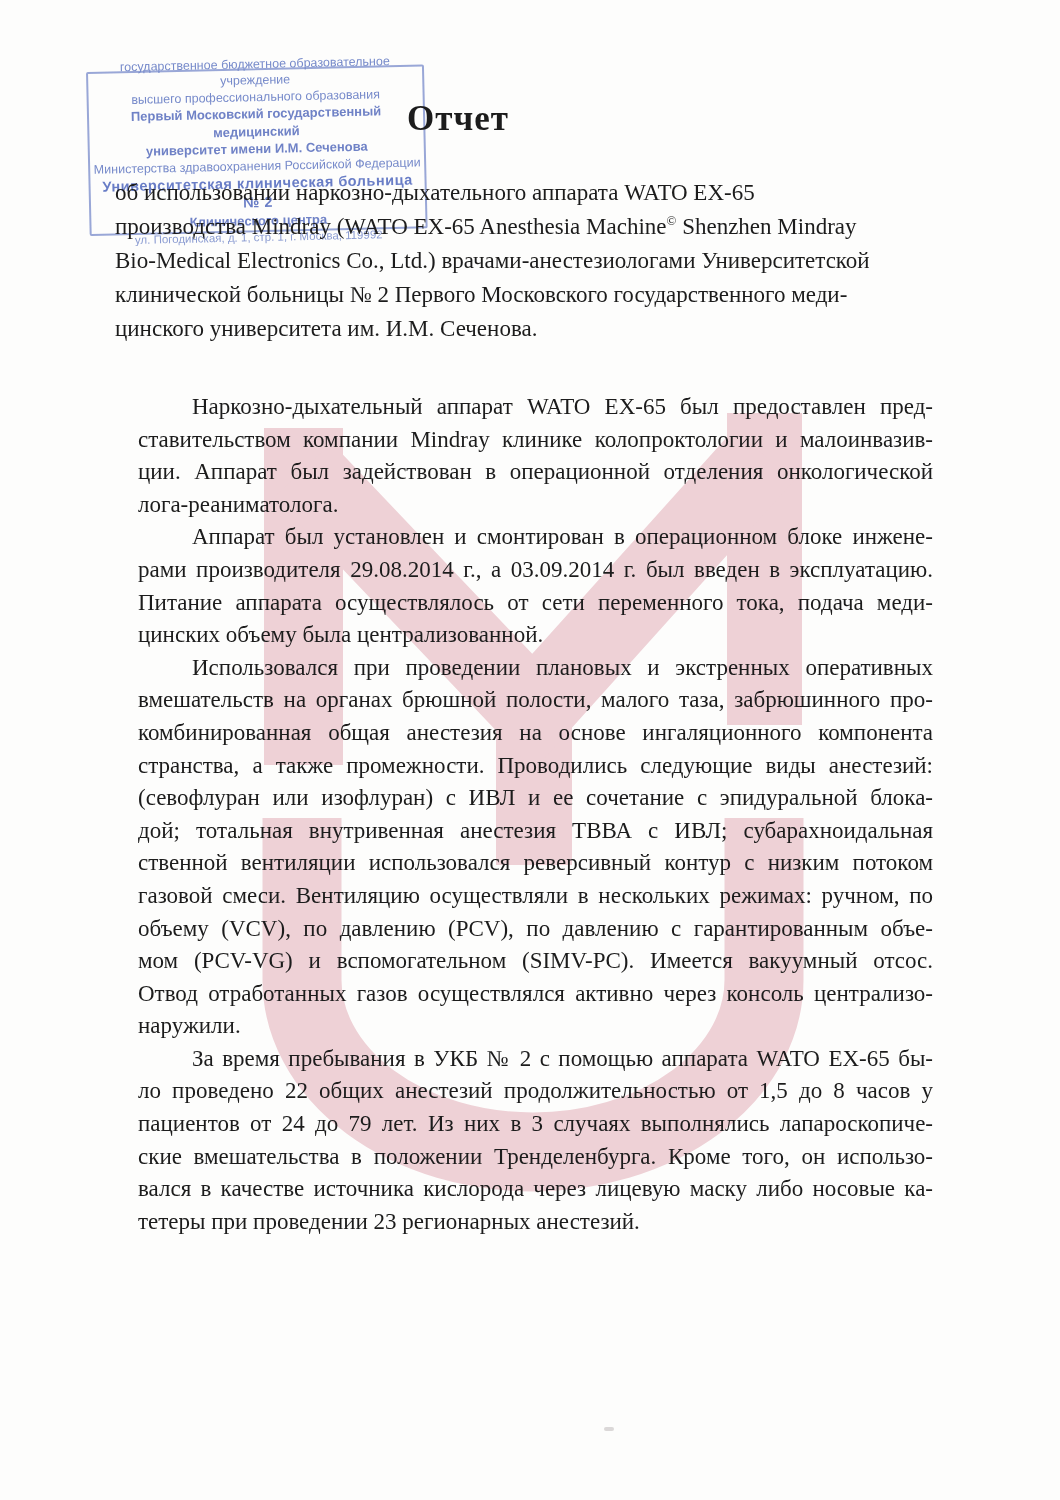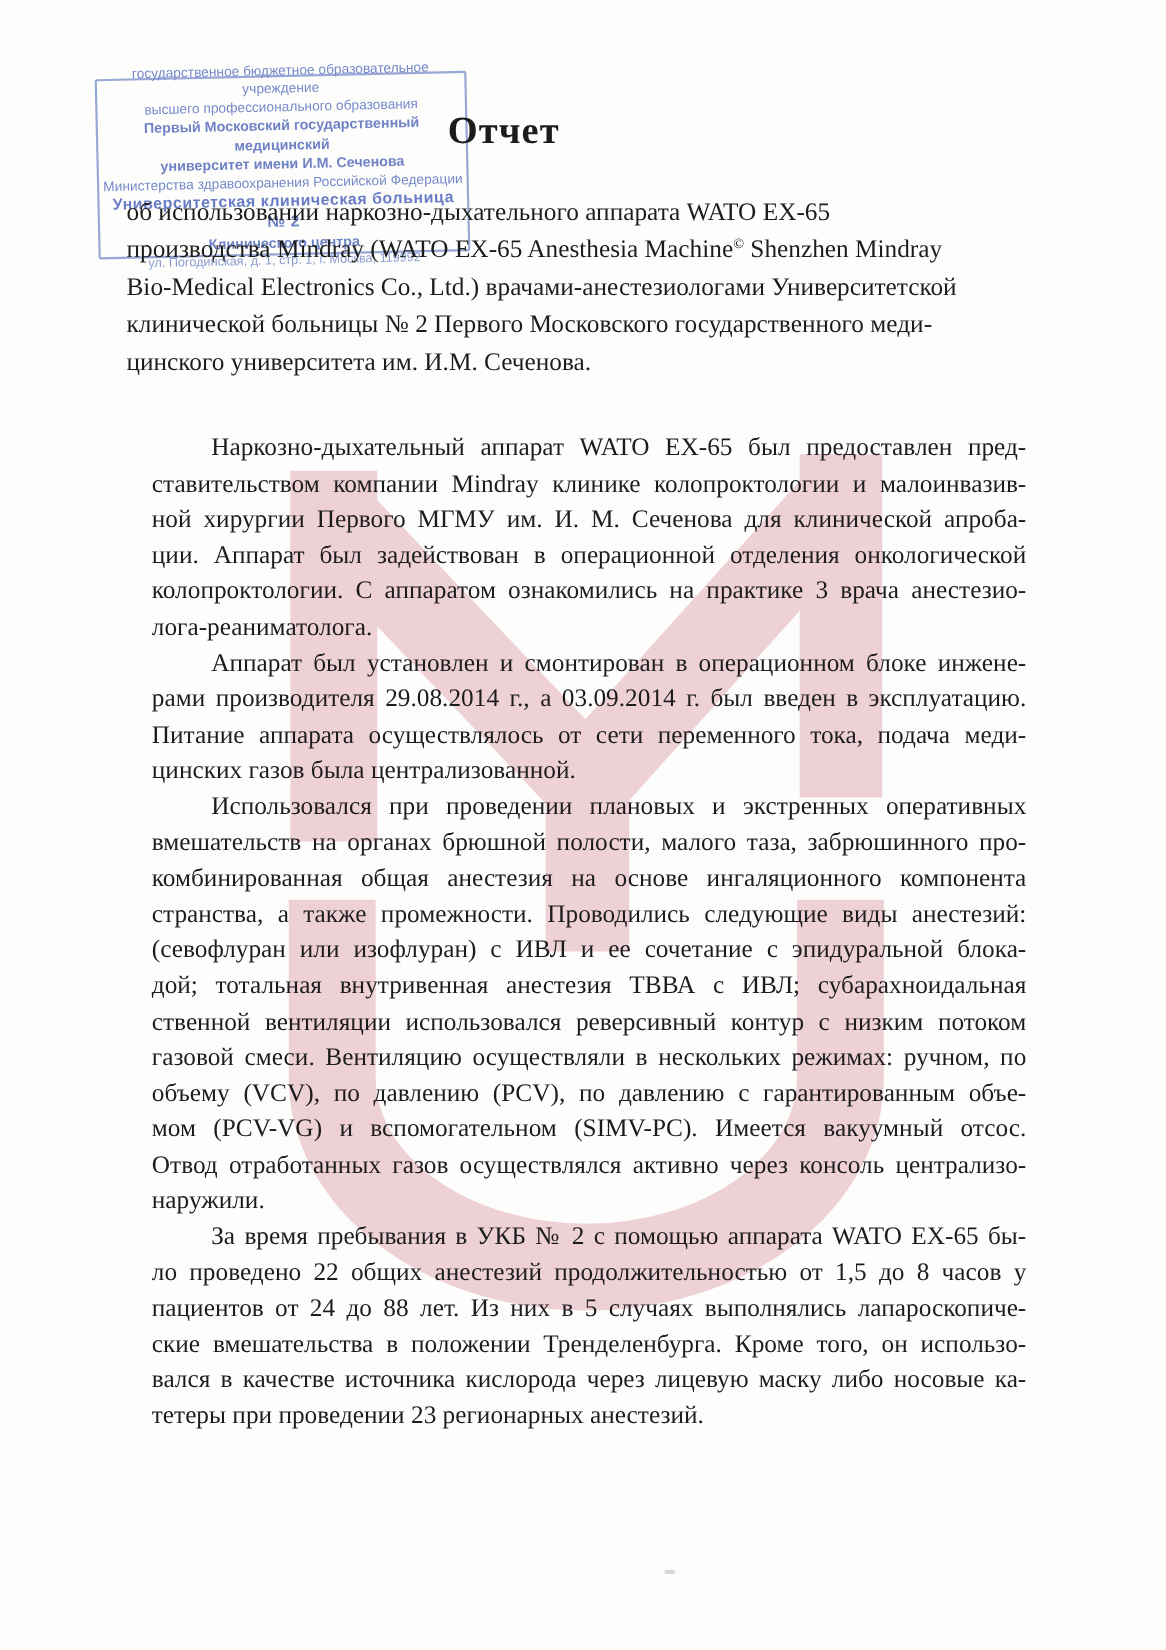--- a/index.html
+++ b/index.html
@@ -80,49 +80,47 @@
       <div><span>производства Mindray (WATO EX-65 Anesthesia Machine</span><sup>©</sup><span> Shenzhen Mindray</span></div>
       <div><span>Bio-Medical Electronics Co., Ltd.) врачами-анестезиологами Университетской</span></div>
       <div><span>клинической больницы № 2 Первого Московского государственного меди-</span></div>
       <div><span>цинского университета им. И.М. Сеченова.</span></div>
     </div>
 
   <div class="body-text" id="body-box">
       <div>
         <div class="bline ind">Наркозно-дыхательный аппарат WATO EX-65 был предоставлен пред-</div>
         <div class="bline">ставительством компании Mindray клинике колопроктологии и малоинвазив-</div>
-        <div class="bline">ной хирургии Первого МГМУ им. И. М. Сеченова для клинической апроба-</div>
         <div class="bline">ции. Аппарат был задействован в операционной отделения онкологической</div>
-        <div class="bline">колопроктологии. С аппаратом ознакомились на практике 3 врача анестезио-</div>
         <div class="bline last">лога-реаниматолога.</div>
       </div>
       <div>
         <div class="bline ind">Аппарат был установлен и смонтирован в операционном блоке инжене-</div>
         <div class="bline">рами производителя 29.08.2014 г., а 03.09.2014 г. был введен в эксплуатацию.</div>
         <div class="bline">Питание аппарата осуществлялось от сети переменного тока, подача меди-</div>
-        <div class="bline last">цинских газов была централизованной.</div>
+        <div class="bline last">цинских объему была централизованной.</div>
       </div>
       <div>
         <div class="bline ind">Использовался при проведении плановых и экстренных оперативных</div>
         <div class="bline">вмешательств на органах брюшной полости, малого таза, забрюшинного про-</div>
         <div class="bline">комбинированная общая анестезия на основе ингаляционного компонента</div>
         <div class="bline">странства, а также промежности. Проводились следующие виды анестезий:</div>
         <div class="bline">(севофлуран или изофлуран) с ИВЛ и ее сочетание с эпидуральной блока-</div>
         <div class="bline">дой; тотальная внутривенная анестезия ТВВА с ИВЛ; субарахноидальная</div>
         <div class="bline">ственной вентиляции использовался реверсивный контур с низким потоком</div>
         <div class="bline">газовой смеси. Вентиляцию осуществляли в нескольких режимах: ручном, по</div>
         <div class="bline">объему (VCV), по давлению (PCV), по давлению с гарантированным объе-</div>
         <div class="bline">мом (PCV-VG) и вспомогательном (SIMV-PC). Имеется вакуумный отсос.</div>
         <div class="bline">Отвод отработанных газов осуществлялся активно через консоль централизо-</div>
         <div class="bline last">наружили.</div>
       </div>
       <div>
         <div class="bline ind">За время пребывания в  УКБ № 2 с помощью аппарата WATO EX-65 бы-</div>
         <div class="bline">ло проведено 22 общих анестезий продолжительностью от 1,5 до 8 часов у</div>
-        <div class="bline">пациентов от 24 до 88 лет. Из них в 5 случаях выполнялись лапароскопиче-</div>
+        <div class="bline">пациентов от 24 до 79 лет. Из них в 3 случаях выполнялись лапароскопиче-</div>
         <div class="bline">ские вмешательства в положении Тренделенбурга. Кроме того, он использо-</div>
         <div class="bline">вался в качестве источника кислорода через лицевую маску либо носовые ка-</div>
         <div class="bline last">тетеры при проведении 23 регионарных анестезий.</div>
       </div>
     </div>
 
   <div class="artifact"></div>
 
 </div>
 

